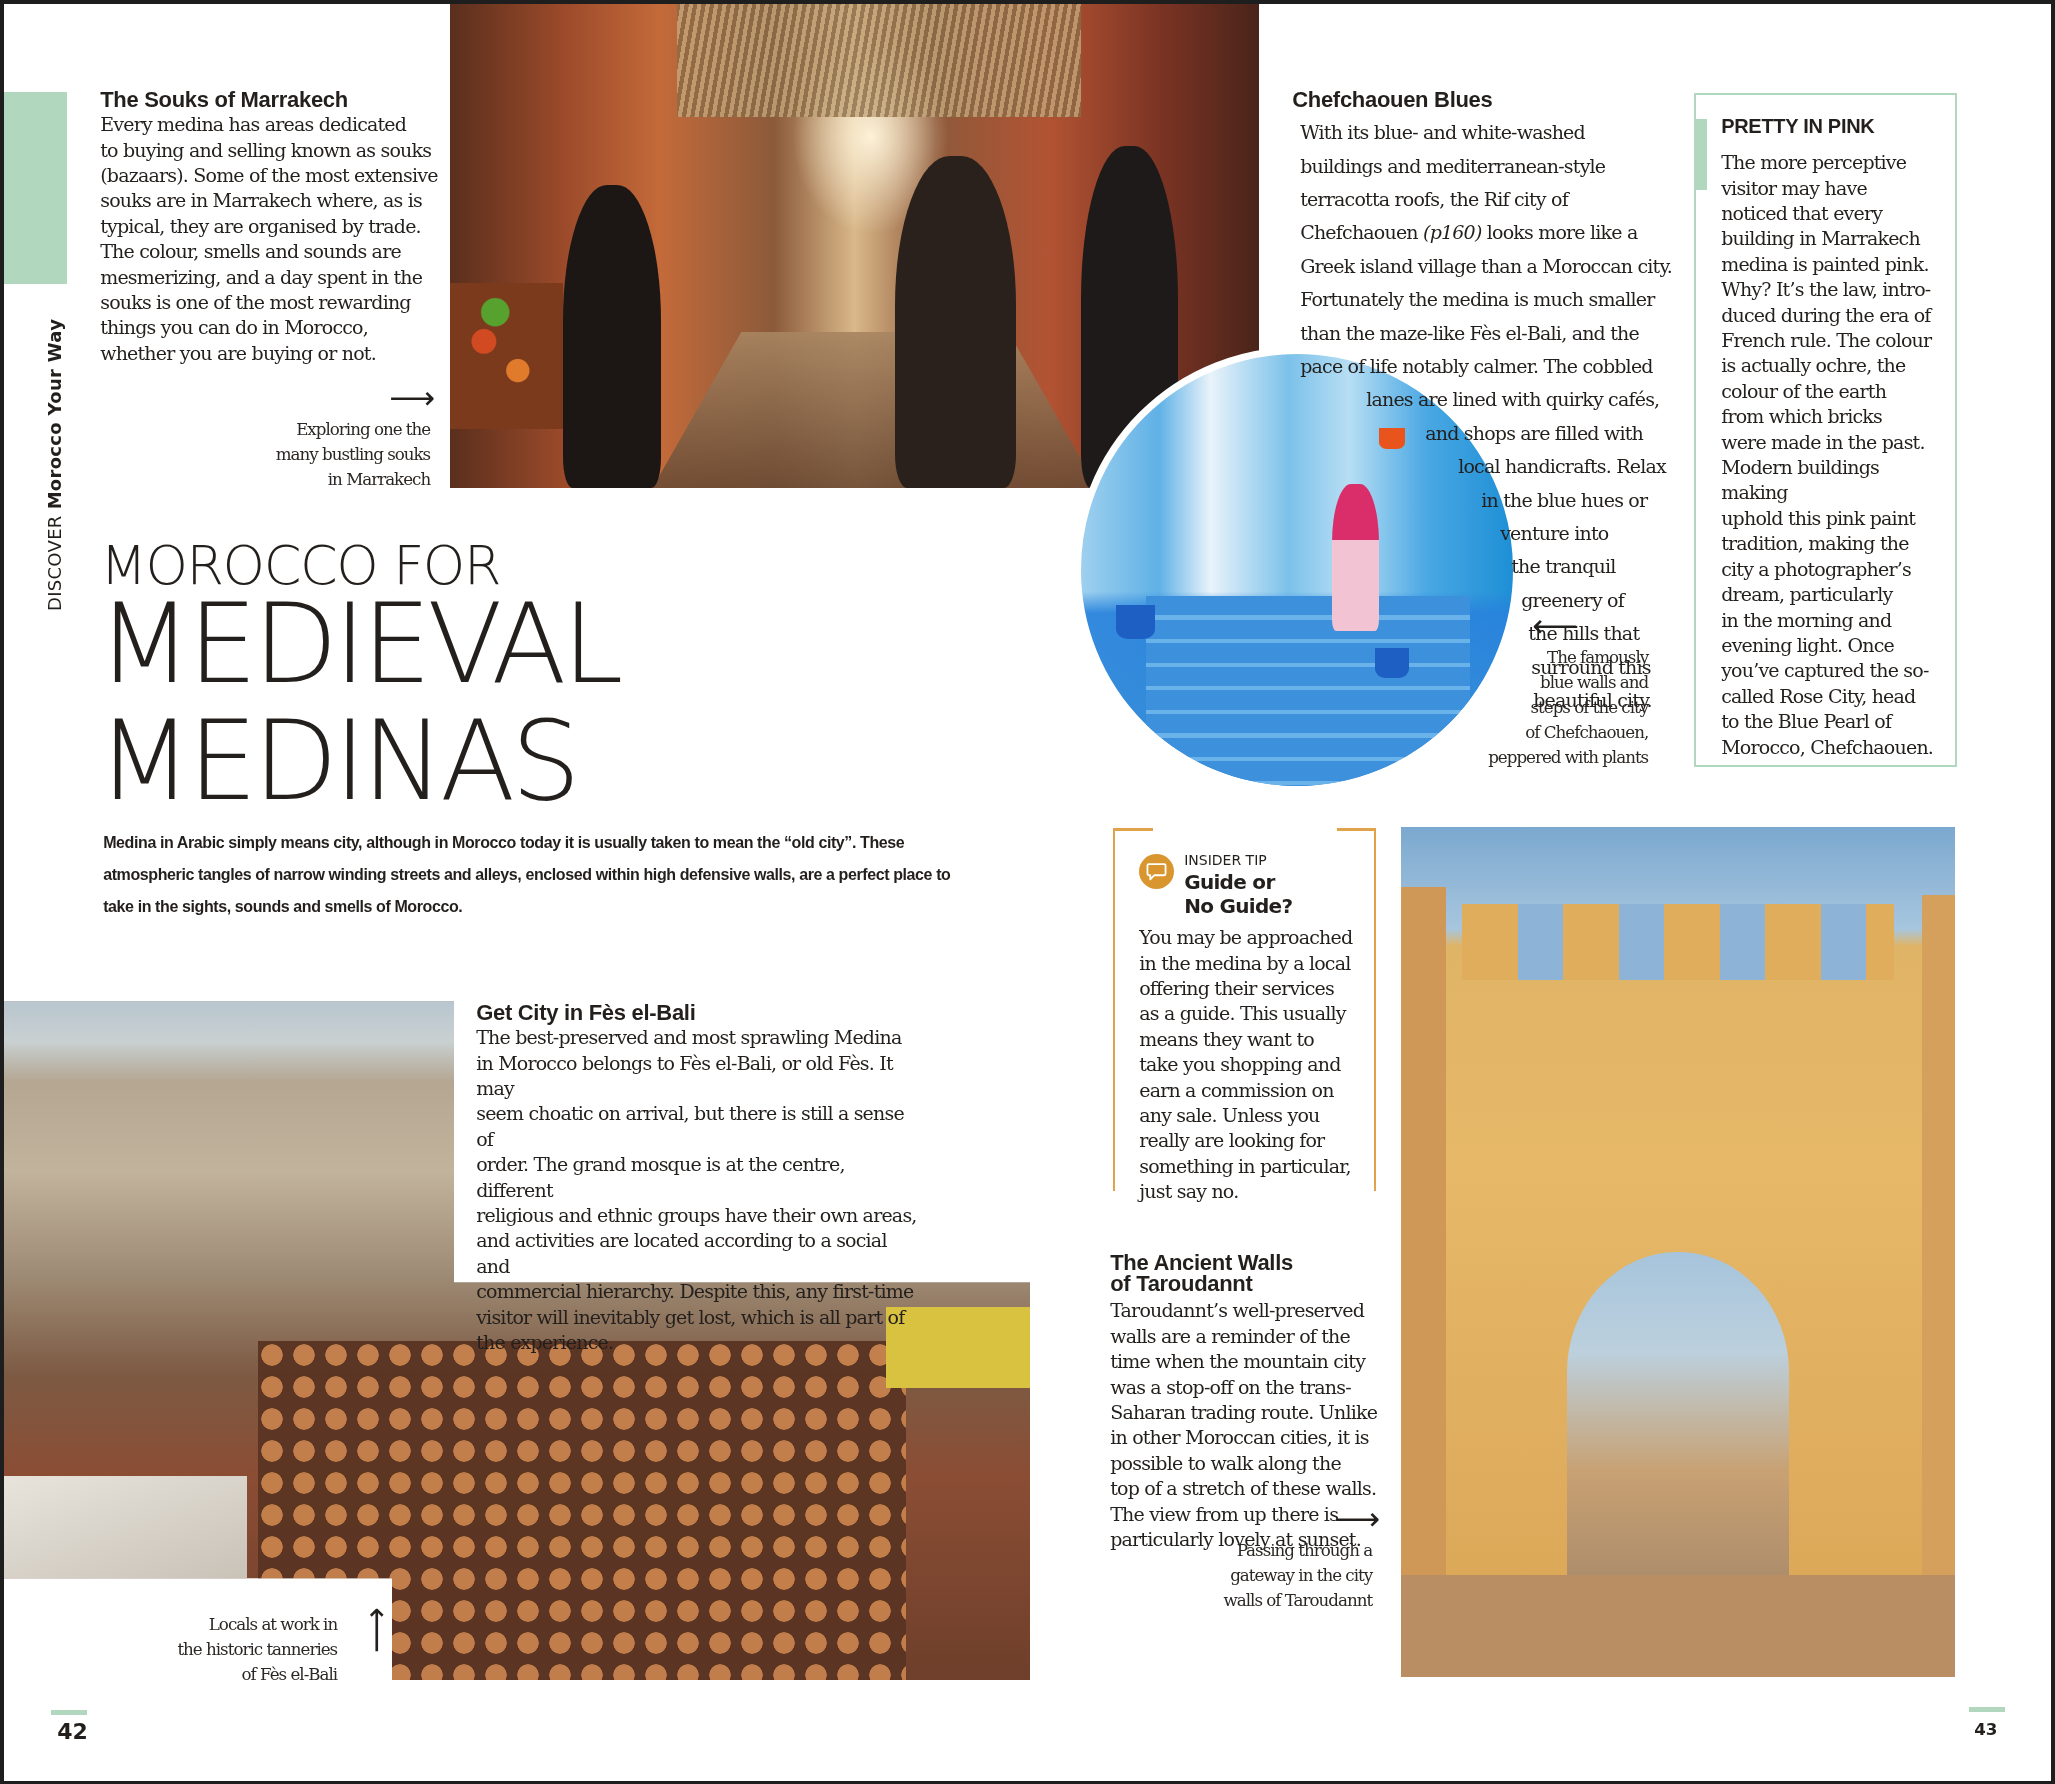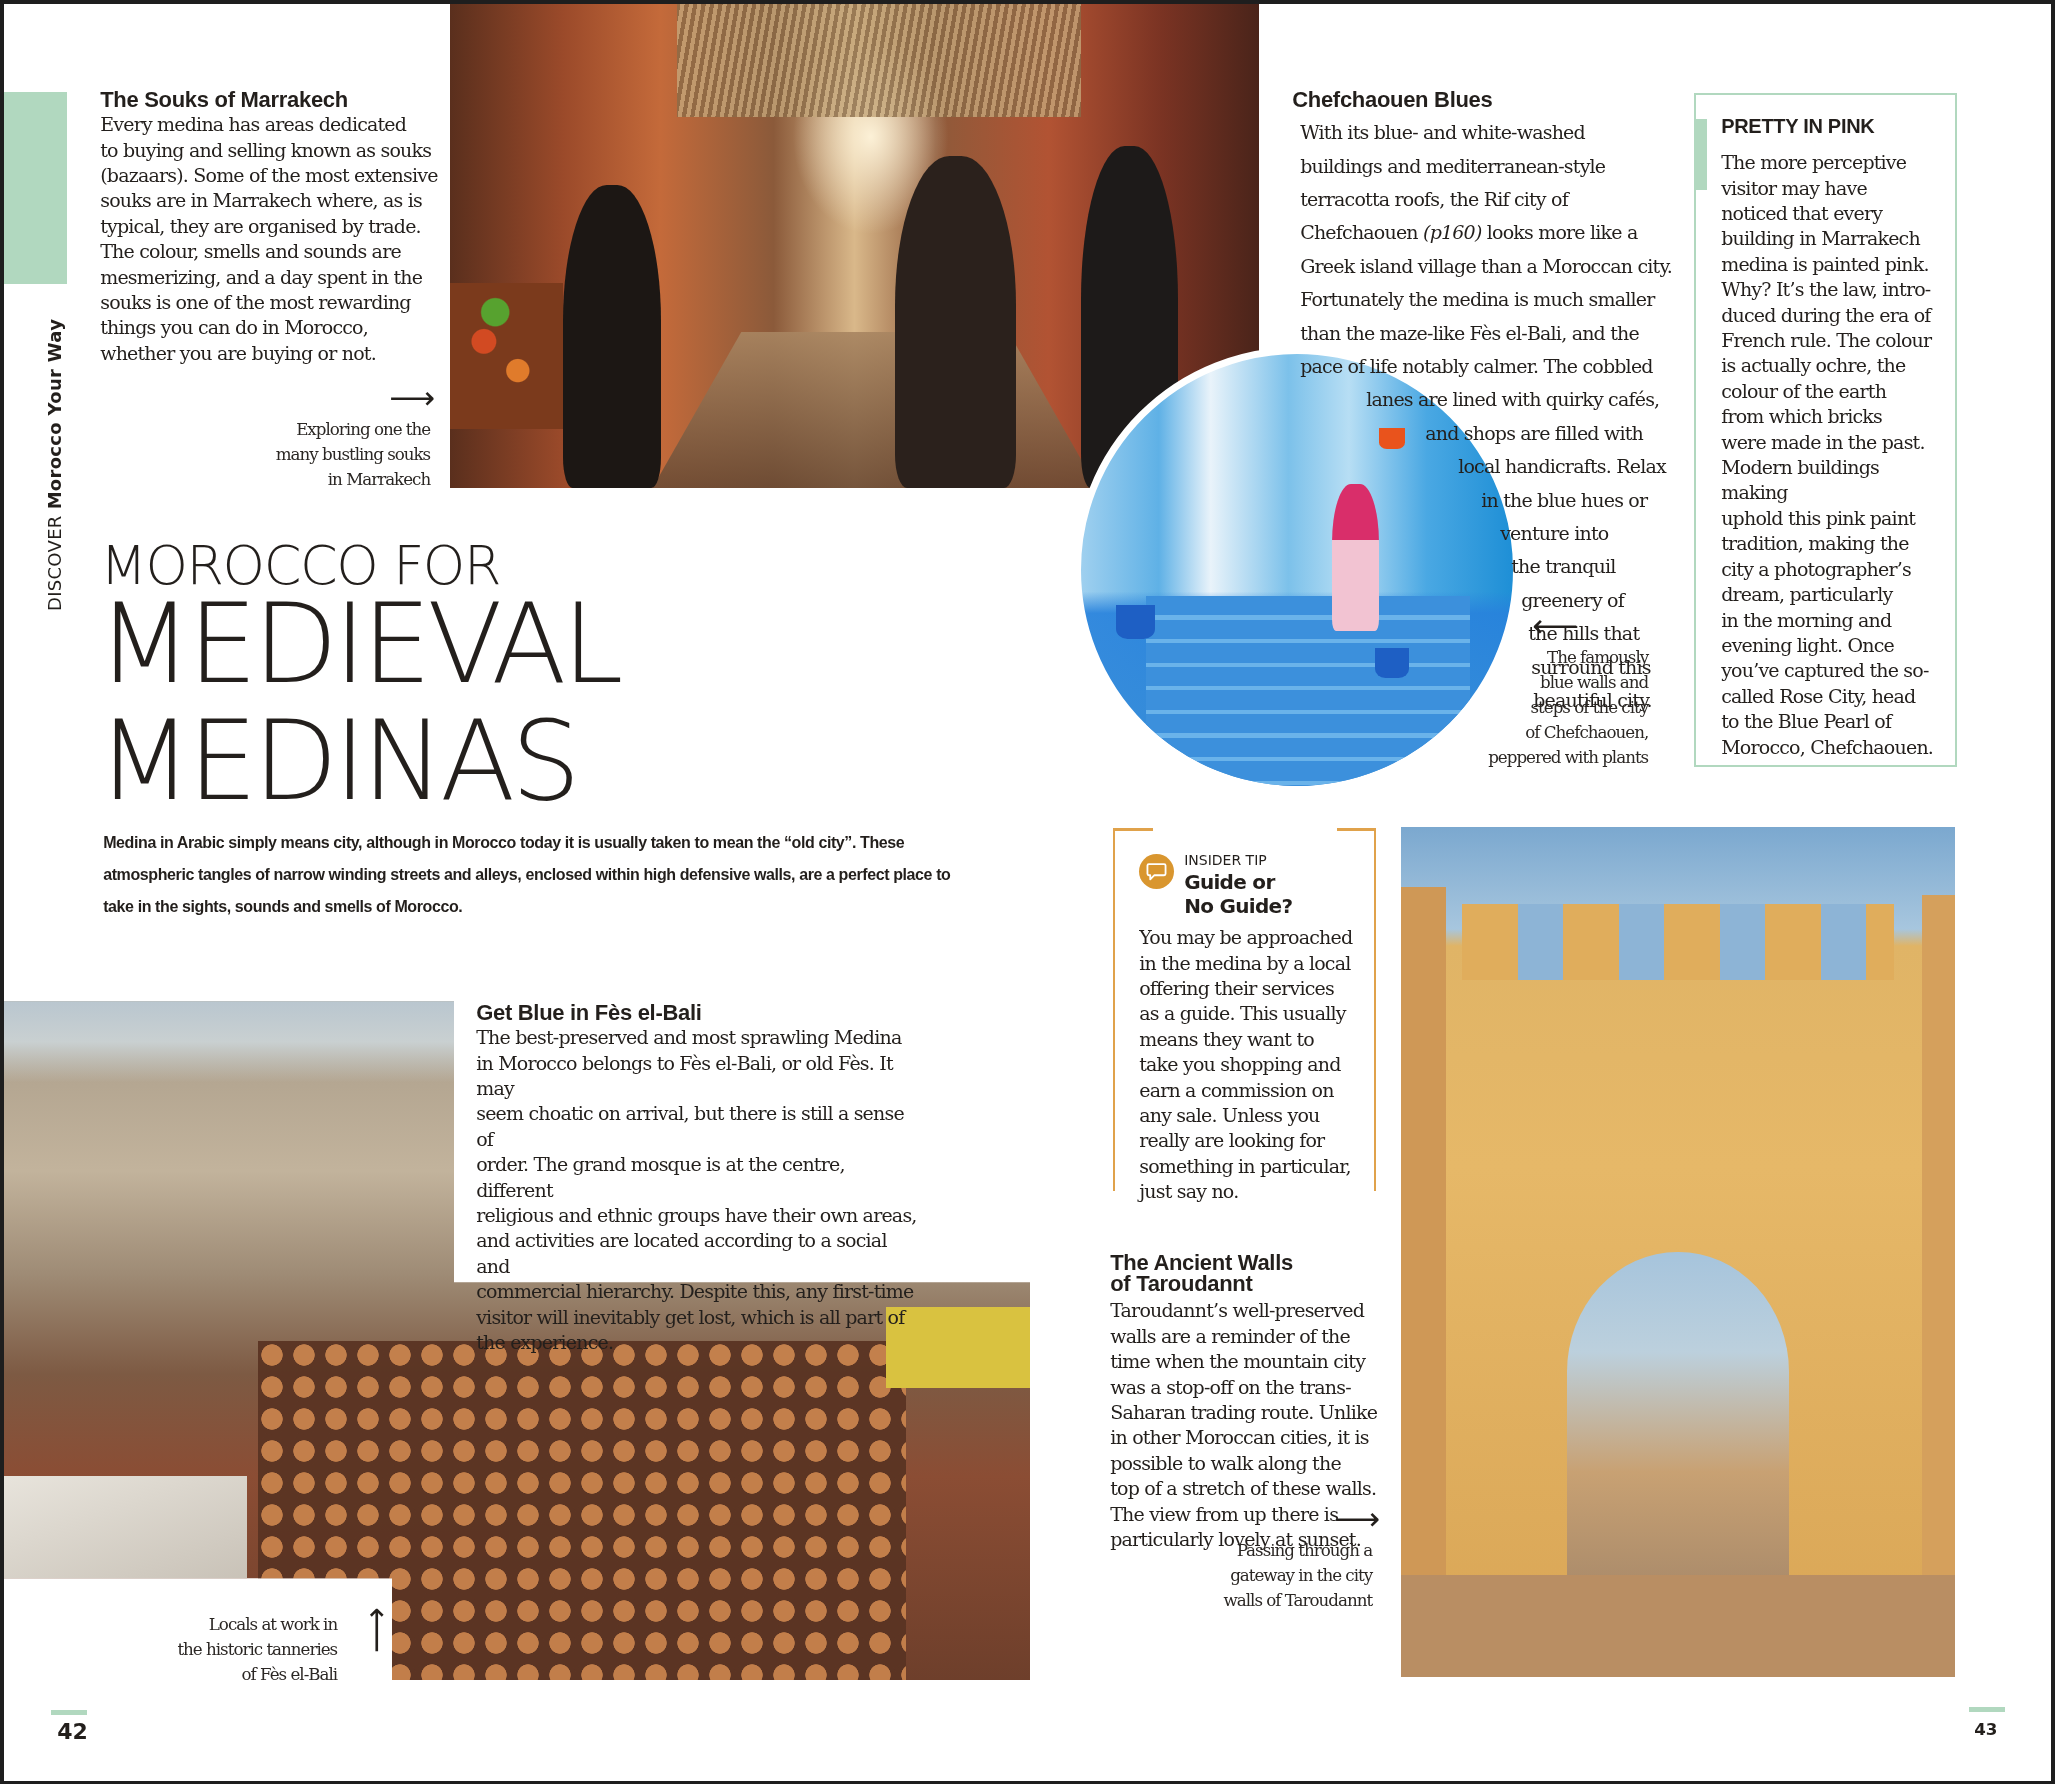--- a/index.html
+++ b/index.html
@@ -220,21 +220,21 @@
     <div>dream, particularly</div>
     <div>in the morning and</div>
     <div>evening light. Once</div>
     <div>you’ve captured the so-</div>
     <div>called Rose City, head</div>
     <div>to the Blue Pearl of</div>
     <div>Morocco, Chefchaouen.</div>
   </div>
 
   <div class="abs" style="left:472px; top:996px; width:445px;">
-    <h3 class="h3">Get Blue in Fès el-Bali</h3>
+    <h3 class="h3">Get City in Fès el-Bali</h3>
     <div class="body">
       <div>The best-preserved and most sprawling Medina</div>
       <div>in Morocco belongs to Fès el-Bali, or old Fès. It may</div>
       <div>seem choatic on arrival, but there is still a sense of</div>
       <div>order. The grand mosque is at the centre, different</div>
       <div>religious and ethnic groups have their own areas,</div>
       <div>and activities are located according to a social and</div>
       <div>commercial hierarchy. Despite this, any first-time</div>
       <div>visitor will inevitably get lost, which is all part of</div>
       <div>the experience.</div>

